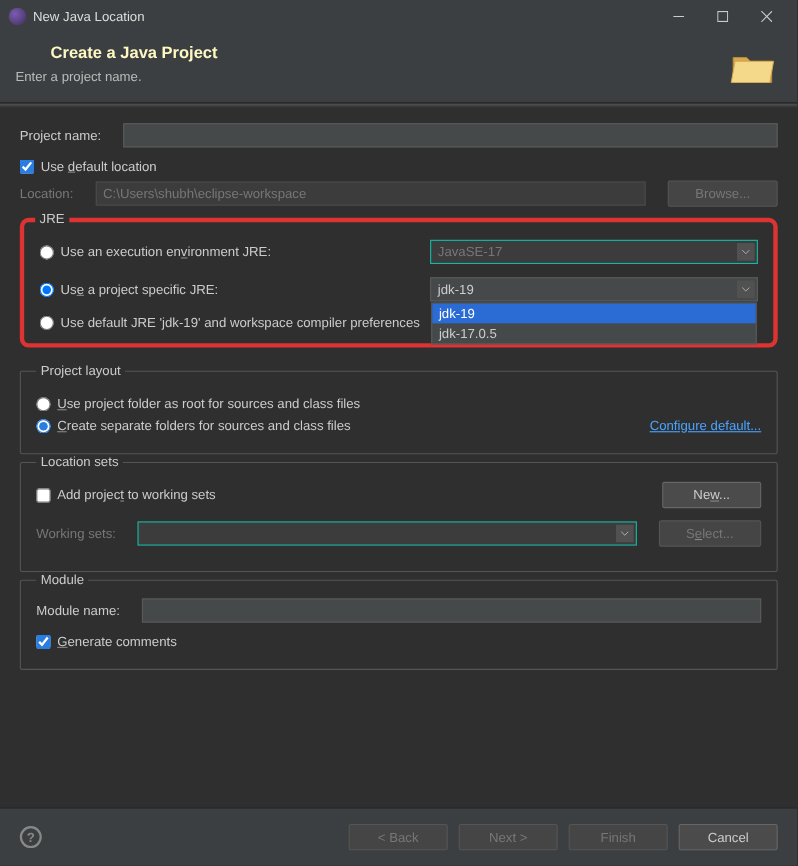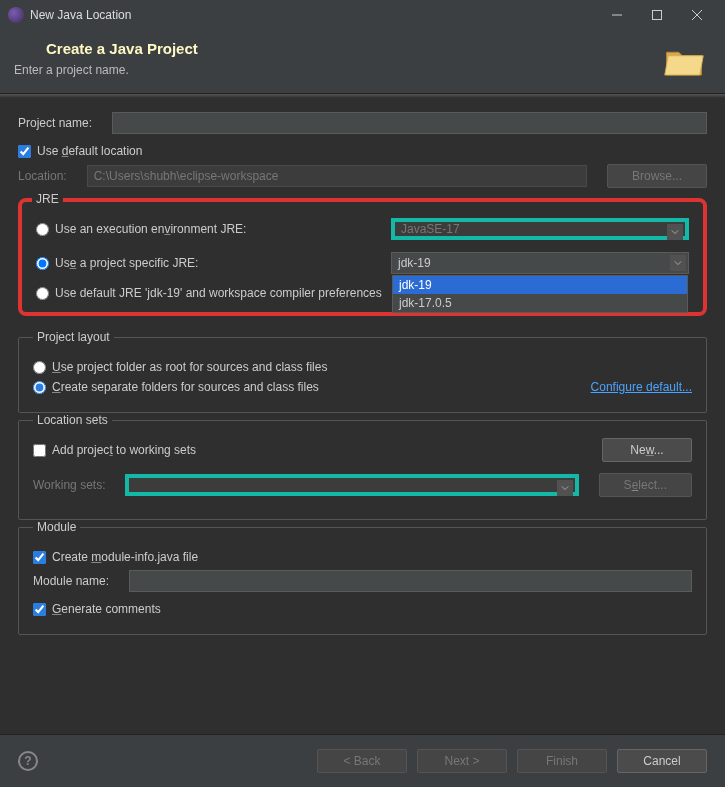--- a/index.html
+++ b/index.html
@@ -29,21 +29,21 @@
 
 fieldset { border: 1px solid #555; border-radius: 2px; padding: 10px 14px 12px; margin-bottom: 0; }
 fieldset legend { color: #ccc; padding: 0 4px; font-size: 12px; }
 .jre-highlight { border: 4px solid #d33; padding: 10px 14px 12px; margin-bottom: 14px; border-radius: 8px; position: relative; }
 
 .btn { background: #4b4b4b; border: 1px solid #666; color: #ccc; height: 24px; padding: 0 24px; font-size: 12px; border-radius: 2px; }
 .btn:disabled { color: #777; border-color: #555; background: #454545;}
 .btn.wide { min-width: 90px; }
 
 .select { background: #45494a; border: 1px solid #5a5a5a; height: 22px; display: flex; align-items: center; padding: 0 6px; font-size: 12px; position: relative; color:#ccc;}
-.select.disabled { background: #3c3c3c; color: #777; border: 4px solid #14b8a6;}
+.select.disabled { background: #3c3c3c; color: #777; border: 1px solid #14b8a6;}
 .select .chev { position: absolute; right: 2px; top: 2px; width: 16px; height: 16px; display:flex; align-items:center; justify-content:center; background:#515151;}
 .select .chev svg { width: 8px; height: 8px; stroke:#bbb; fill:none;}
 .dropdown { position: absolute; left: 0; top: 22px; width: 100%; background: #45494a; border: 1px solid #5a5a5a; z-index: 10; }
 .dropdown div { padding: 2px 6px; }
 .dropdown div.hl { background: #2a6bd4; color: #fff; }
 
 .jre-grid .row { margin-bottom: 12px; }
 .jre-grid .label-col { width: 335px; display:flex; align-items:center; gap:6px;}
 .jre-grid .sel-col { flex:1; position:relative; }
 
@@ -182,24 +182,20 @@
               <path d="M1 3 L5 7 L9 3"></path>
             </svg>
           </span>
       </div>
       <button class="btn wide" disabled="">S<span class="underline">e</span>lect...</button>
     </div>
   </fieldset>
 
   <fieldset>
     <legend>Module</legend>
-    <div class="check">
-      <input type="checkbox" checked="" style="">
-      <label>Create <span class="underline">m</span>odule-info.java file</label>
-    </div>
     <div class="row">
       <label>Module name:</label>
       <input type="text" class="flex" value="" style="">
     </div>
     <div class="check">
       <input type="checkbox" checked="" style="">
       <label><span class="underline">G</span>enerate comments</label>
     </div>
   </fieldset>
 

